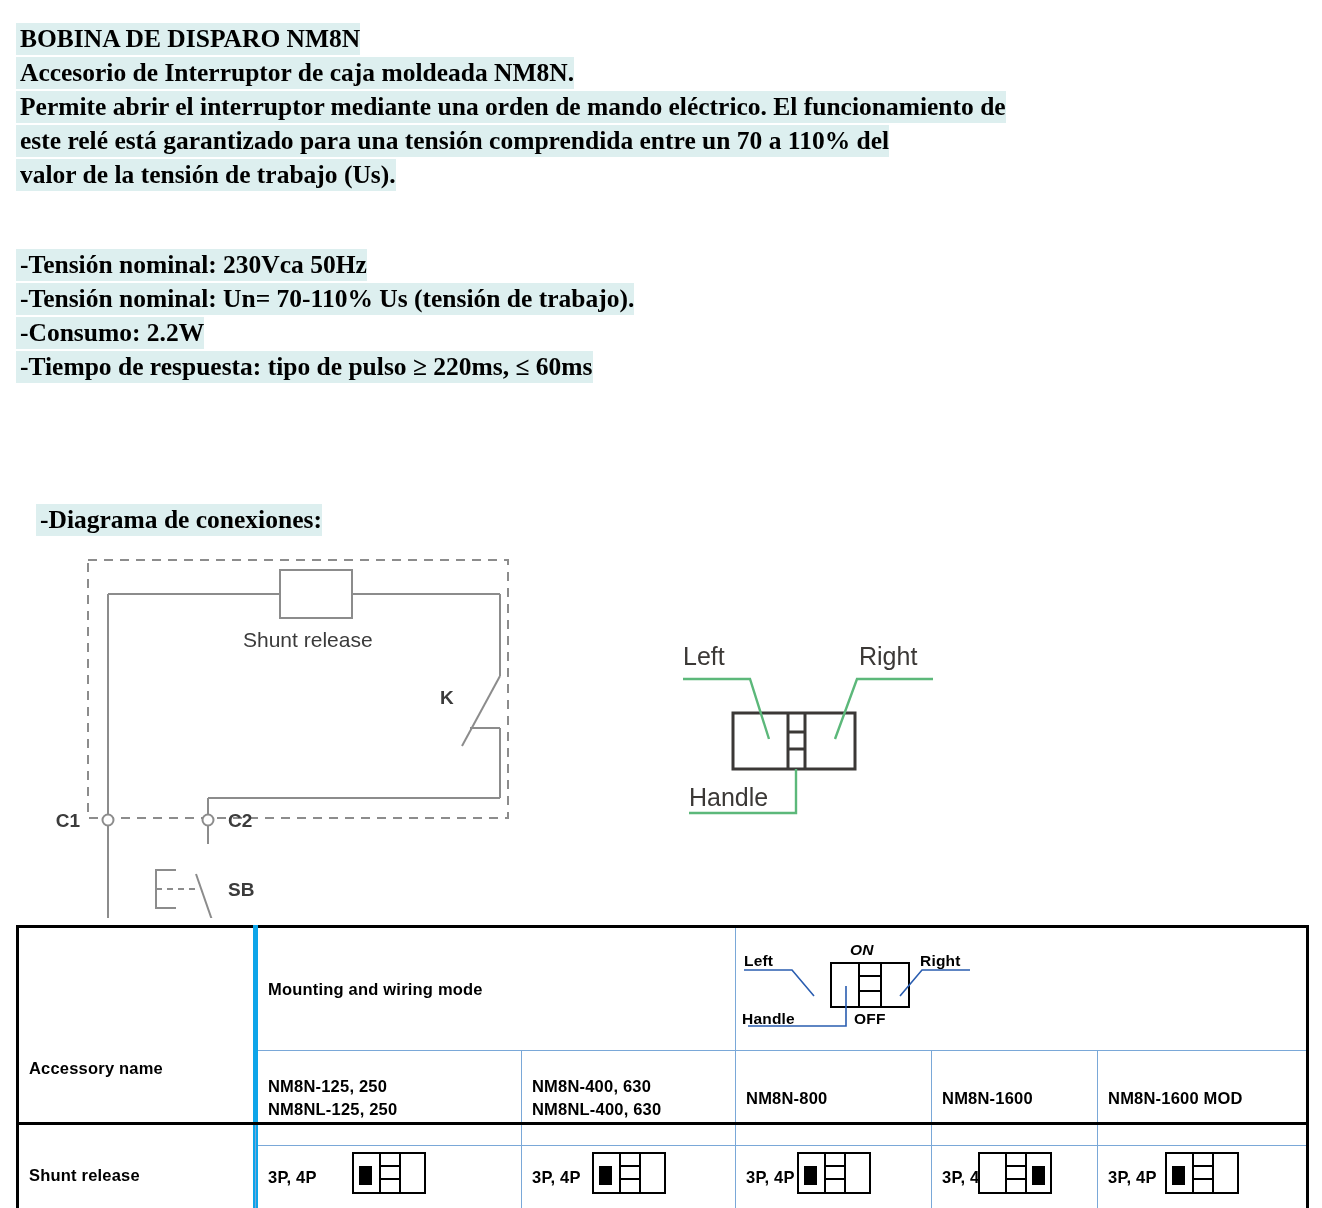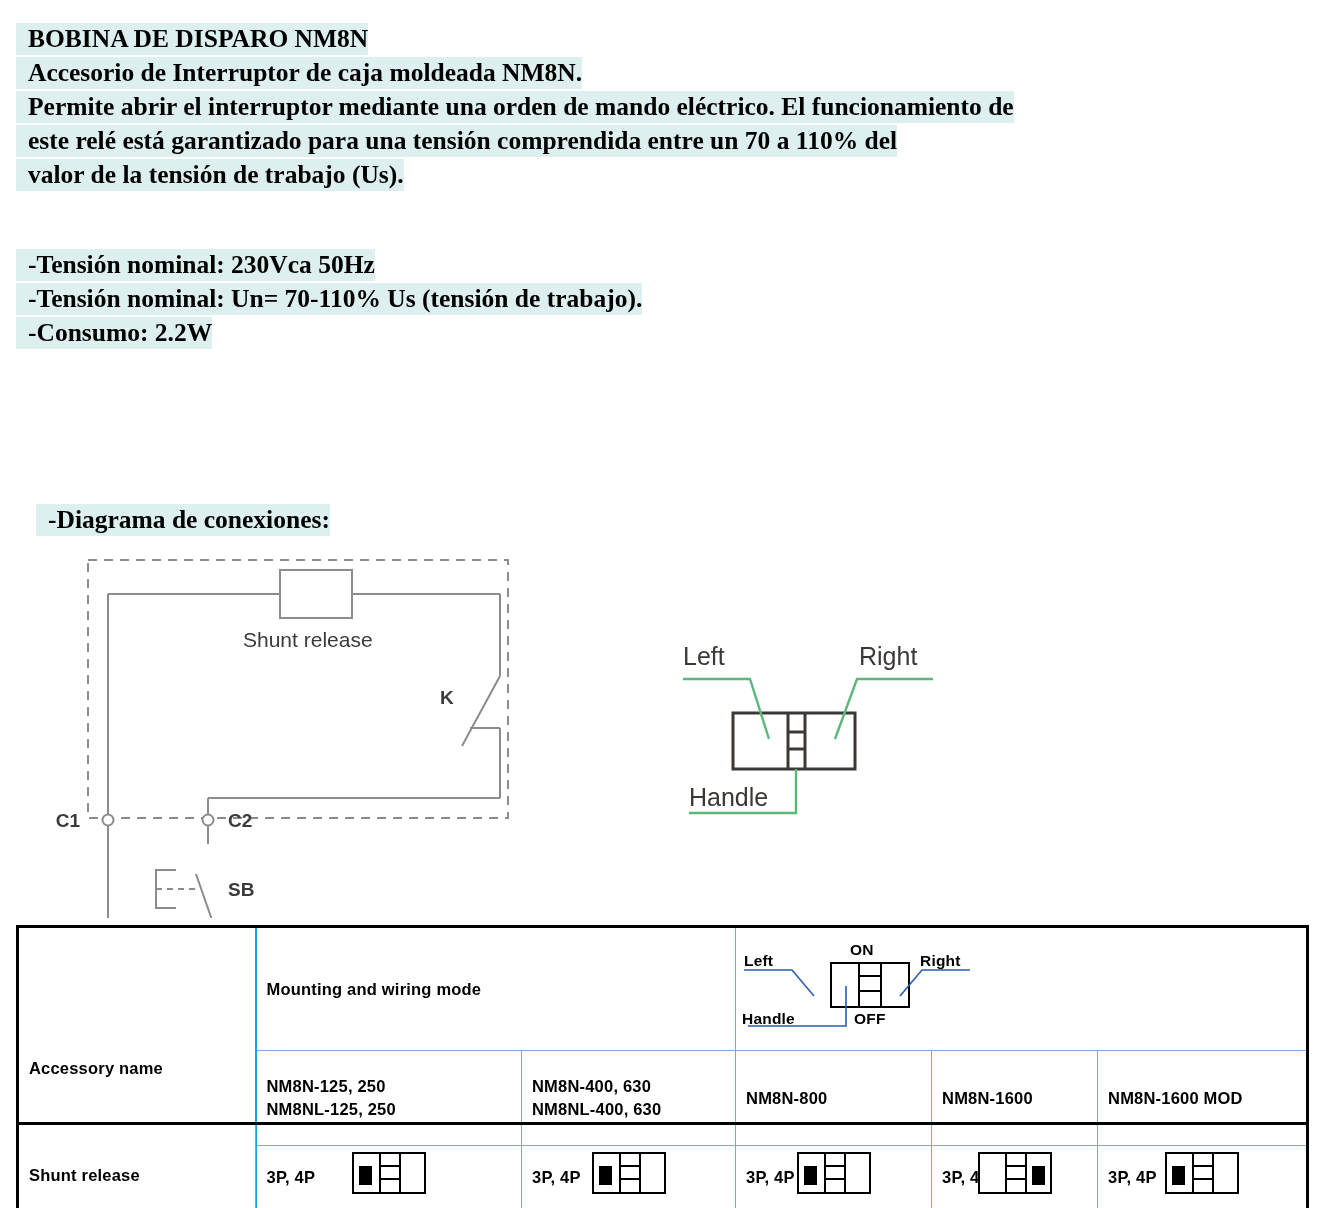--- a/index.html
+++ b/index.html
@@ -26,21 +26,21 @@
     font-family: "Liberation Serif", serif;
     font-weight: bold;
     font-size: 25.5px;
     line-height: 34px;
     color: #000000;
     white-space: pre;
     margin: 0;
   }
   .tline > span.hl {
     background: #ddefef;
-    padding: 1px 0 2px 12px;
+    padding: 1px 0 2px 4px;
     margin-top: 46px;
   }
 
   .specblock {
     position: absolute;
     left: 16px;
     top: 248px;
     width: 1000px;
   }
 
@@ -93,21 +93,21 @@
     font-family: "Liberation Sans", sans-serif;
     font-weight: bold;
     font-size: 16.5px;
     color: #000;
     letter-spacing: 0.2px;
   }
   .tbl-upper td.acc {
     border-left: none;
     border-top: none;
     border-bottom: none;
-    border-right: 2px solid #0ea5e9;
+    border-right: 5px solid #0ea5e9;
     font-size: 16.5px;
   }
   .cell-models { line-height: 23px; }
   .row-pole td { height: 30px; }
   .row-models td { height: 62px; }
   .row-mount td { height: 90px; }
   .lower-cell { height: 68px; text-align: center; }
   .lower-name { text-align: left; }
   .tbl-lower td.nameCell {
     border-left: none;
@@ -204,20 +204,21 @@
   <p class="tline"><span class="hl">Accesorio de Interruptor de caja moldeada NM8N.</span></p>
   <p class="tline"><span class="hl">Permite abrir el interruptor mediante una orden de mando eléctrico. El funcionamiento de</span></p>
   <p class="tline"><span class="hl">este relé está garantizado para una tensión comprendida entre un 70 a 110% del</span></p>
   <p class="tline"><span class="hl">valor de la tensión de trabajo (Us).</span></p>
 </div>
 
 <div class="specblock">
   <p class="tline"><span class="hl">-Tensión nominal: 230Vca 50Hz</span></p>
   <p class="tline"><span class="hl">-Tensión nominal: Un= 70-110% Us (tensión de trabajo).</span></p>
   <p class="tline"><span class="hl">-Consumo: 2.2W</span></p>
+  <p class="tline"><span class="hl">-Tiempo de respuesta: tipo de pulso ≥ 220ms, ≤ 60ms</span></p>
 </div>
 
 <div class="diagheading">
   <p class="tline"><span class="hl">-Diagrama de conexiones:</span></p>
 </div>
 
 <svg class="circuit" viewBox="0 0 660 370">
 
   <rect x="88" y="12" width="420" height="258" fill="none" stroke="#8c8c8c" stroke-width="2" stroke-dasharray="9,7"></rect>
 
@@ -284,21 +285,21 @@
     <col style="width:166px">
     <col style="width:210px">
   </colgroup>
   <tbody>
     <tr class="row-mount">
       <td class="acc" rowspan="3">Accessory name</td>
       <td colspan="2">Mounting and wiring mode</td>
       <td colspan="3" style="padding:2px 6px;">
         <div class="hdr-mini">
           <span class="lbl" style="left:2px; top:6px;">Left</span>
-          <span class="lbl" style="left:108px; top:-5px;">ON</span>
+          <span class="lbl" style="left:108px; top:-5px;font-style:italic;">ON</span>
           <span class="lbl" style="left:178px; top:6px;">Right</span>
           <span class="lbl" style="left:0px; top:64px;">Handle</span>
           <span class="lbl" style="left:112px; top:64px;">OFF</span>
           <div class="box">
             <div class="ctr"></div>
           </div>
           <svg style="position:absolute; left:0; top:0; width:260px; height:86px; pointer-events:none;" viewBox="0 0 260 86">
             <polyline points="2,24 50,24 72,50" fill="none" stroke="#2a5db0" stroke-width="1.6"></polyline>
             <polyline points="228,24 180,24 158,50" fill="none" stroke="#2a5db0" stroke-width="1.6"></polyline>
             <polyline points="6,80 104,80 104,40" fill="none" stroke="#2a5db0" stroke-width="1.6"></polyline>

